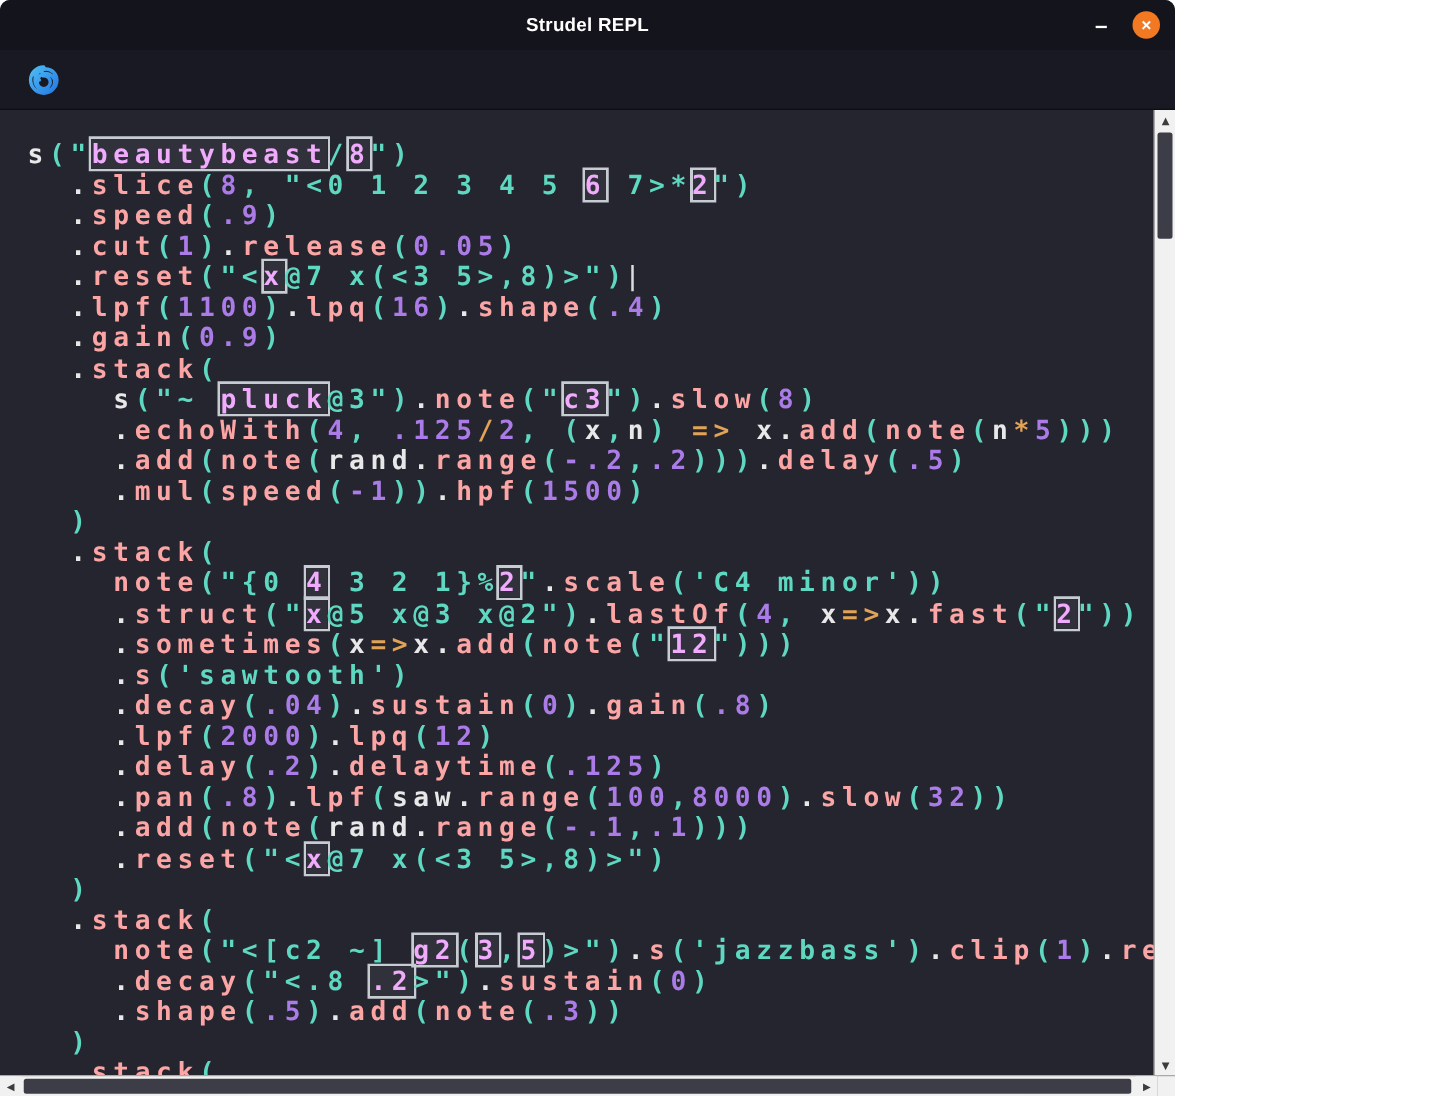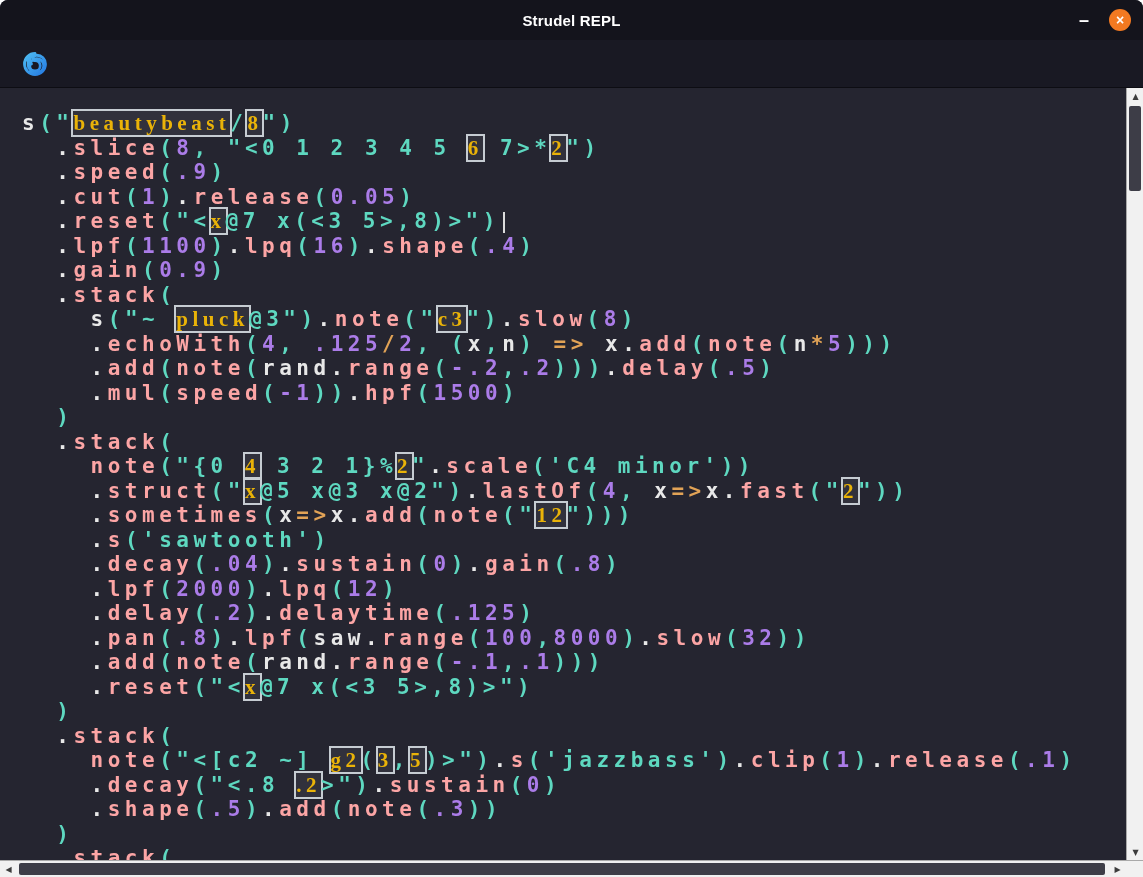--- a/index.html
+++ b/index.html
@@ -1,17 +1,17 @@
 <!DOCTYPE html>
 <html><head>
 <meta charset="utf-8">
 <style>
   * { margin:0; padding:0; box-sizing:border-box; }
   html,body { width:1143px; height:877px; background:#ffffff; font-family:"Liberation Sans", sans-serif; overflow:hidden; }
-  .window { width:1143px; height:877px; display:flex; flex-direction:column; background:#252530; border-radius:8px 8px 0 0; overflow:hidden; }
+  .window { width:940px; height:877px; display:flex; flex-direction:column; background:#252530; border-radius:8px 8px 0 0; overflow:hidden; }
 
   
   .titlebar { height:40px; flex:0 0 auto; background:#14141c; position:relative; display:flex; align-items:center; }
   .titlebar .title { position:absolute; left:0; right:0; text-align:center; color:#ffffff; font-weight:bold; font-size:15px; letter-spacing:.2px; }
   .tb-controls { margin-left:auto; display:flex; align-items:center; gap:16px; padding-right:12px; position:relative; z-index:2; }
   .min-btn { color:#ffffff; font-size:18px; font-weight:bold; width:18px; text-align:center; cursor:pointer; line-height:14px; }
   .close-btn { width:22px; height:22px; border-radius:50%; background:#f27921; color:#ffffff; display:flex; align-items:center; justify-content:center; font-size:14px; font-weight:bold; cursor:pointer; }
 
   
   .header { height:48px; flex:0 0 auto; background:#191923; display:flex; align-items:center; padding-left:20px; border-bottom:1px solid #0d0d13; }
@@ -21,21 +21,21 @@
   .editor-wrap { flex:1 1 auto; display:flex; min-height:0; position:relative; }
   .code-area { width:1126px; height:100%; overflow:hidden; background:#252530; padding:23px 0 0 22px;
     font-family:"DejaVu Sans Mono","Liberation Mono",monospace; font-weight:bold; font-size:21px;
     letter-spacing:4.5px; line-height:24.5px; white-space:pre; cursor:text; }
   .code-line { height:24.5px; }
   .t-w { color:#e8e8e8; }
   .t-f { color:#fca5a5; }
   .t-o { color:#e2a356; }
   .t-n { color:#ab7ce8; }
   .t-s, .t-p { color:#5ed8c0; }
-  .t-b { color:#eab308; box-shadow:0 0 0 2px #c6ccd2; background:rgba(255,255,255,0.06);font-family:Liberation Serif, serif; }
+  .t-b { color:#f0abfc; box-shadow:0 0 0 2px #c6ccd2; background:rgba(255,255,255,0.06); }
   .t-c { display:inline-block; width:2px; height:21px; background:#dcdcdc; vertical-align:text-bottom; margin-left:3px; }
 
   
   .vscroll { width:17px; flex:0 0 auto; background:#f1f1f1; border-left:1px solid #a9a9a9; display:flex; flex-direction:column; }
   .hscroll-row { height:17px; flex:0 0 auto; display:flex; }
   .hscroll { width:1126px; background:#f1f1f1; border-top:1px solid #a9a9a9; display:flex; }
   .sb-btn { width:17px; height:16px; flex:0 0 auto; display:flex; align-items:center; justify-content:center;
     color:#3c3c3c; font-size:8px; font-family:"DejaVu Sans",sans-serif; background:#f1f1f1; cursor:pointer; user-select:none; }
   .hscroll .sb-btn { height:16px; }
   .vtrack { flex:1 1 auto; position:relative; }

